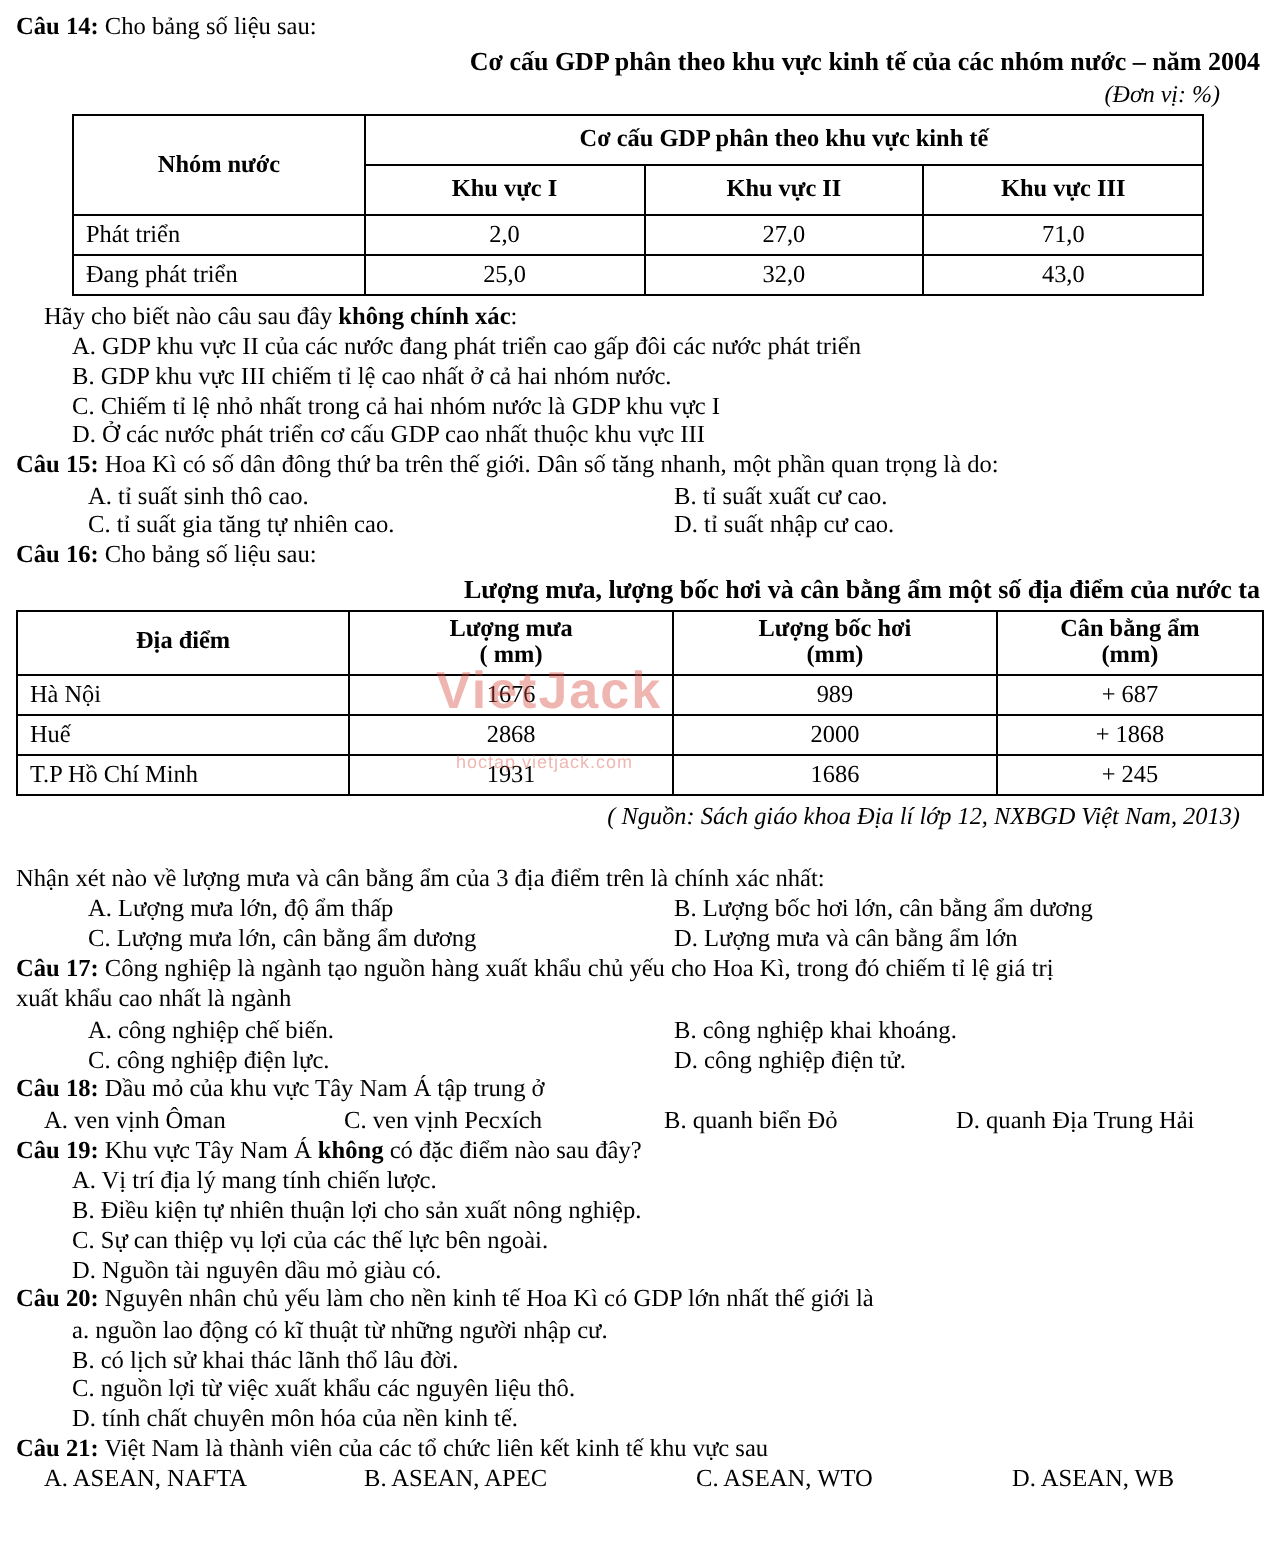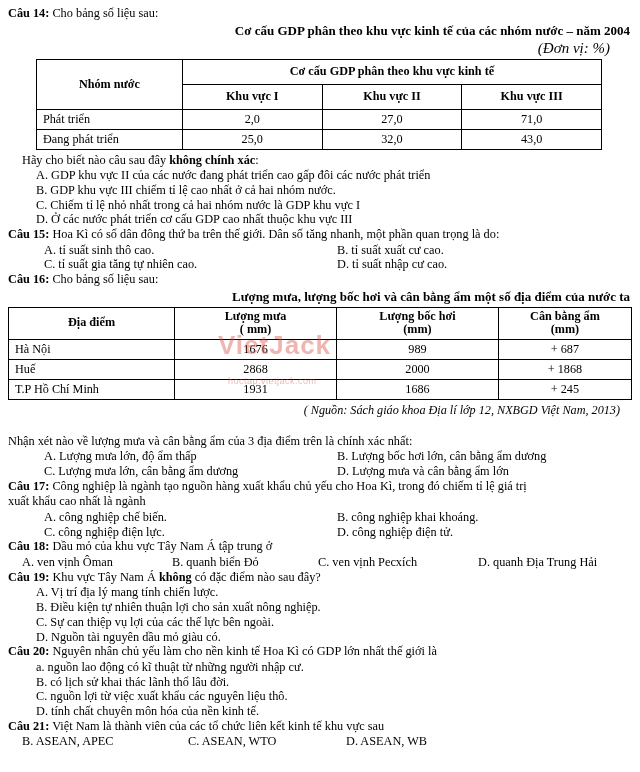--- a/index.html
+++ b/index.html
@@ -34,21 +34,21 @@
   }
   .title-line {
     text-align: right;
     font-weight: bold;
     font-size: 13px;
     margin: 2px 0 1px 0;
   }
   .unit-line {
     text-align: right;
     font-style: italic;
-    font-size: 15px;
+    font-size: 12px;
     margin: 1px 20px 2px 0;
   }
   table.data {
     border-collapse: collapse;
     margin: 2px auto 3px auto;
     font-size: 12.2px;
   }
   table.data td, table.data th {
     border: 1px solid #000;
     padding: 2px 4px;
@@ -256,22 +256,22 @@
     <div class="ans">C. công nghiệp điện lực.</div>
     <div class="ans">D. công nghiệp điện tử.</div>
   </div>
 
   <div class="q-line">
     <span class="q-label">Câu 18:</span>
     <span>Dầu mỏ của khu vực Tây Nam Á tập trung ở</span>
   </div>
   <div class="answers-row">
     <div class="ans" style="width:150px;">A. ven vịnh Ôman</div>
+    <div class="ans" style="width:160px;">C. ven vịnh Pecxích</div>
     <div class="ans" style="width:146px;">B. quanh biển Đỏ</div>
-    <div class="ans" style="width:160px;">C. ven vịnh Pecxích</div>
     <div class="ans">D. quanh Địa Trung Hải</div>
   </div>
 
   <div class="q-line">
     <span class="q-label">Câu 19:</span>
     <span>Khu vực Tây Nam Á </span><span class="bold">không</span><span> có đặc điểm nào sau đây?</span>
   </div>
   <div class="answers-1col">
     <div class="ans">A. Vị trí địa lý mang tính chiến lược.</div>
     <div class="ans">B. Điều kiện tự nhiên thuận lợi cho sản xuất nông nghiệp.</div>
@@ -288,20 +288,21 @@
     <div class="ans">B. có lịch sử khai thác lãnh thổ lâu đời.</div>
     <div class="ans">C. nguồn lợi từ việc xuất khẩu các nguyên liệu thô.</div>
     <div class="ans">D. tính chất chuyên môn hóa của nền kinh tế.</div>
   </div>
 
   <div class="q-line">
     <span class="q-label">Câu 21:</span>
     <span>Việt Nam là thành viên của các tổ chức liên kết kinh tế khu vực sau</span>
   </div>
   <div class="q21row">
+    <div class="ans" style="width:132px;">A. ASEAN, NAFTA</div>
     <div class="ans" style="width:138px;">B. ASEAN, APEC</div>
     <div class="ans" style="width:130px;">C. ASEAN, WTO</div>
     <div class="ans">D. ASEAN, WB</div>
   </div>
 
   <div class="watermark">VietJack</div>
   <div class="wm-sub">hoctap.vietjack.com</div>
 
 </div>
 

